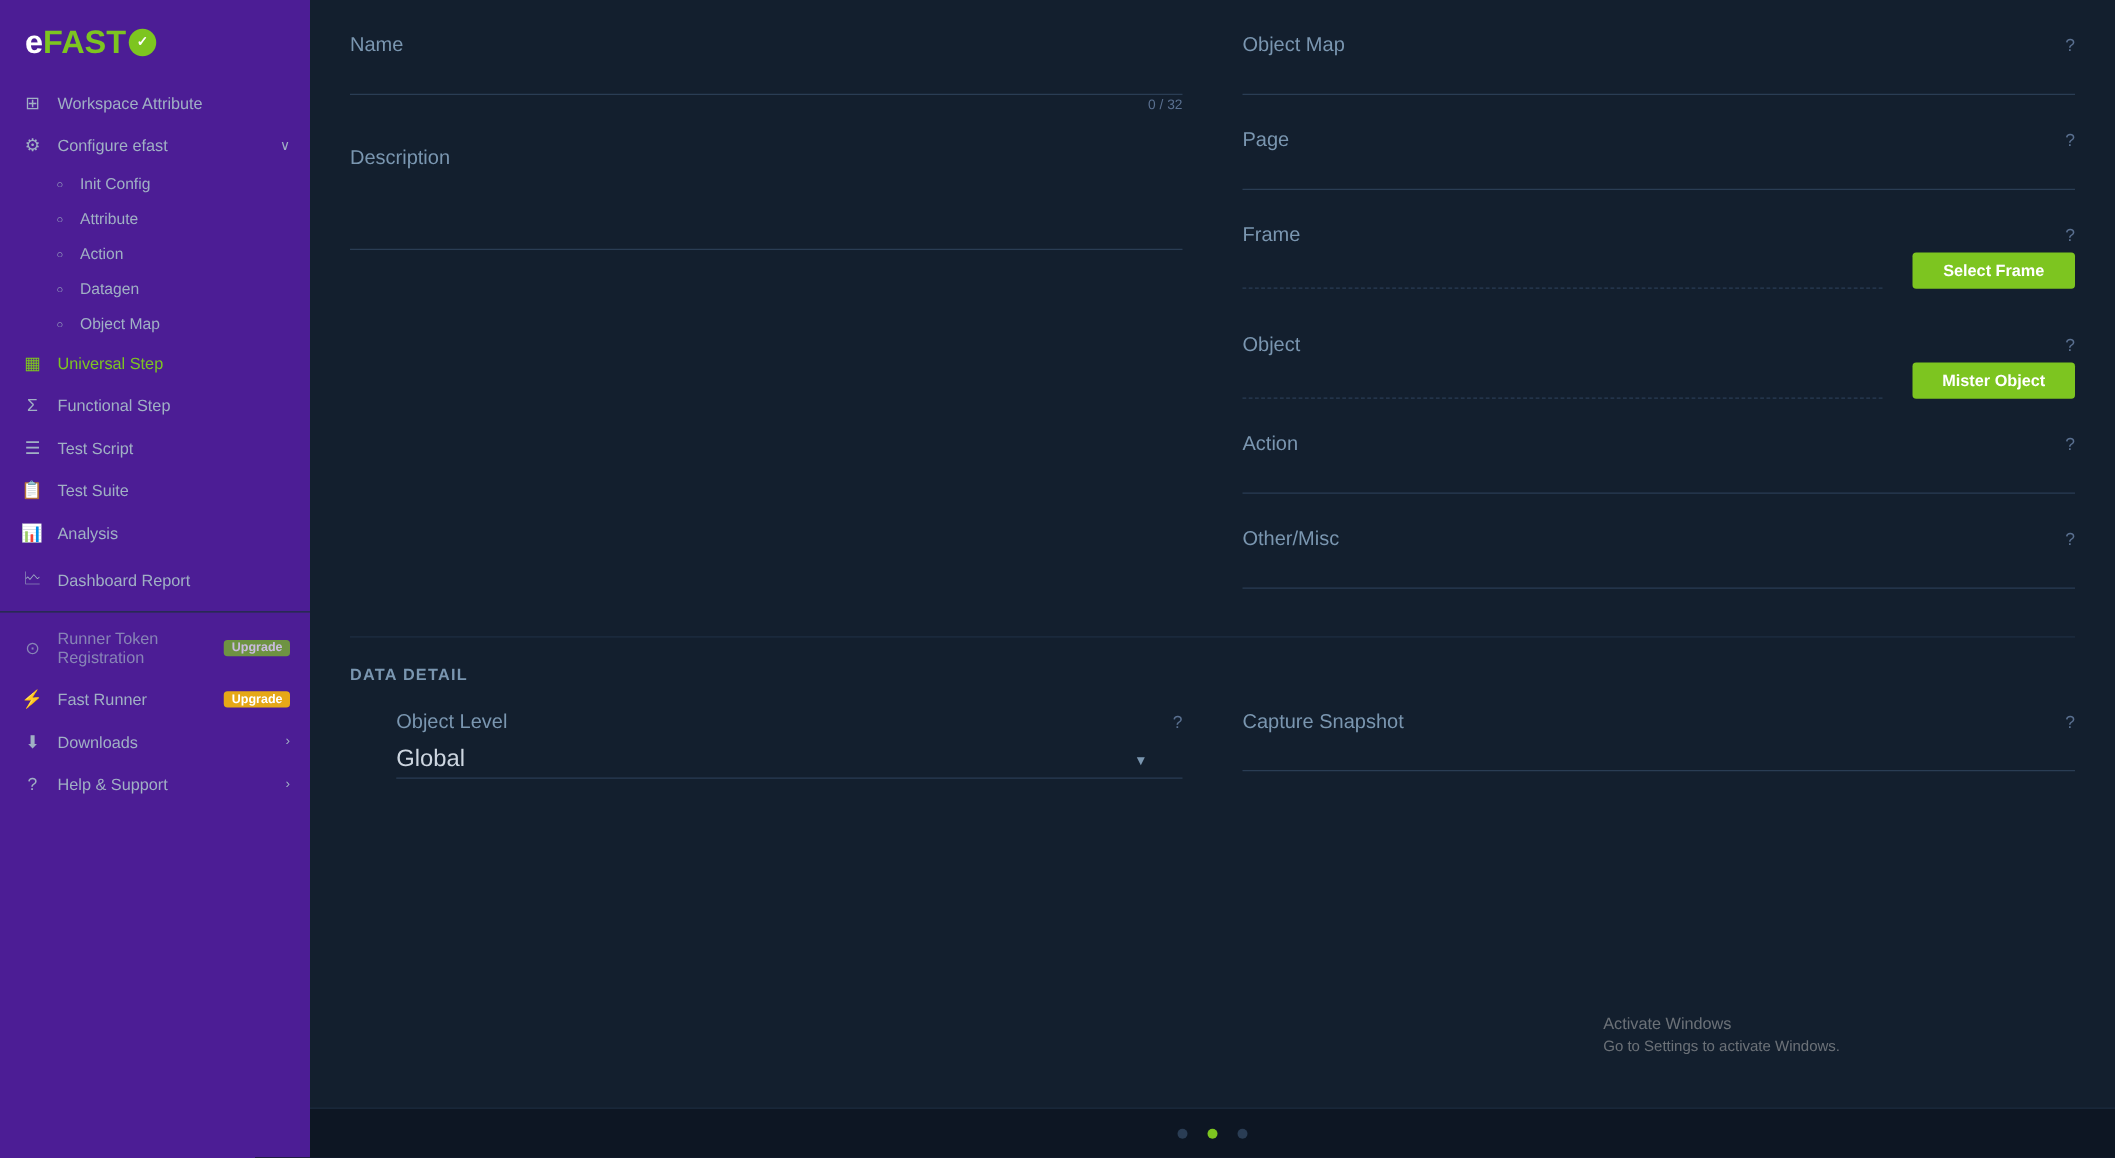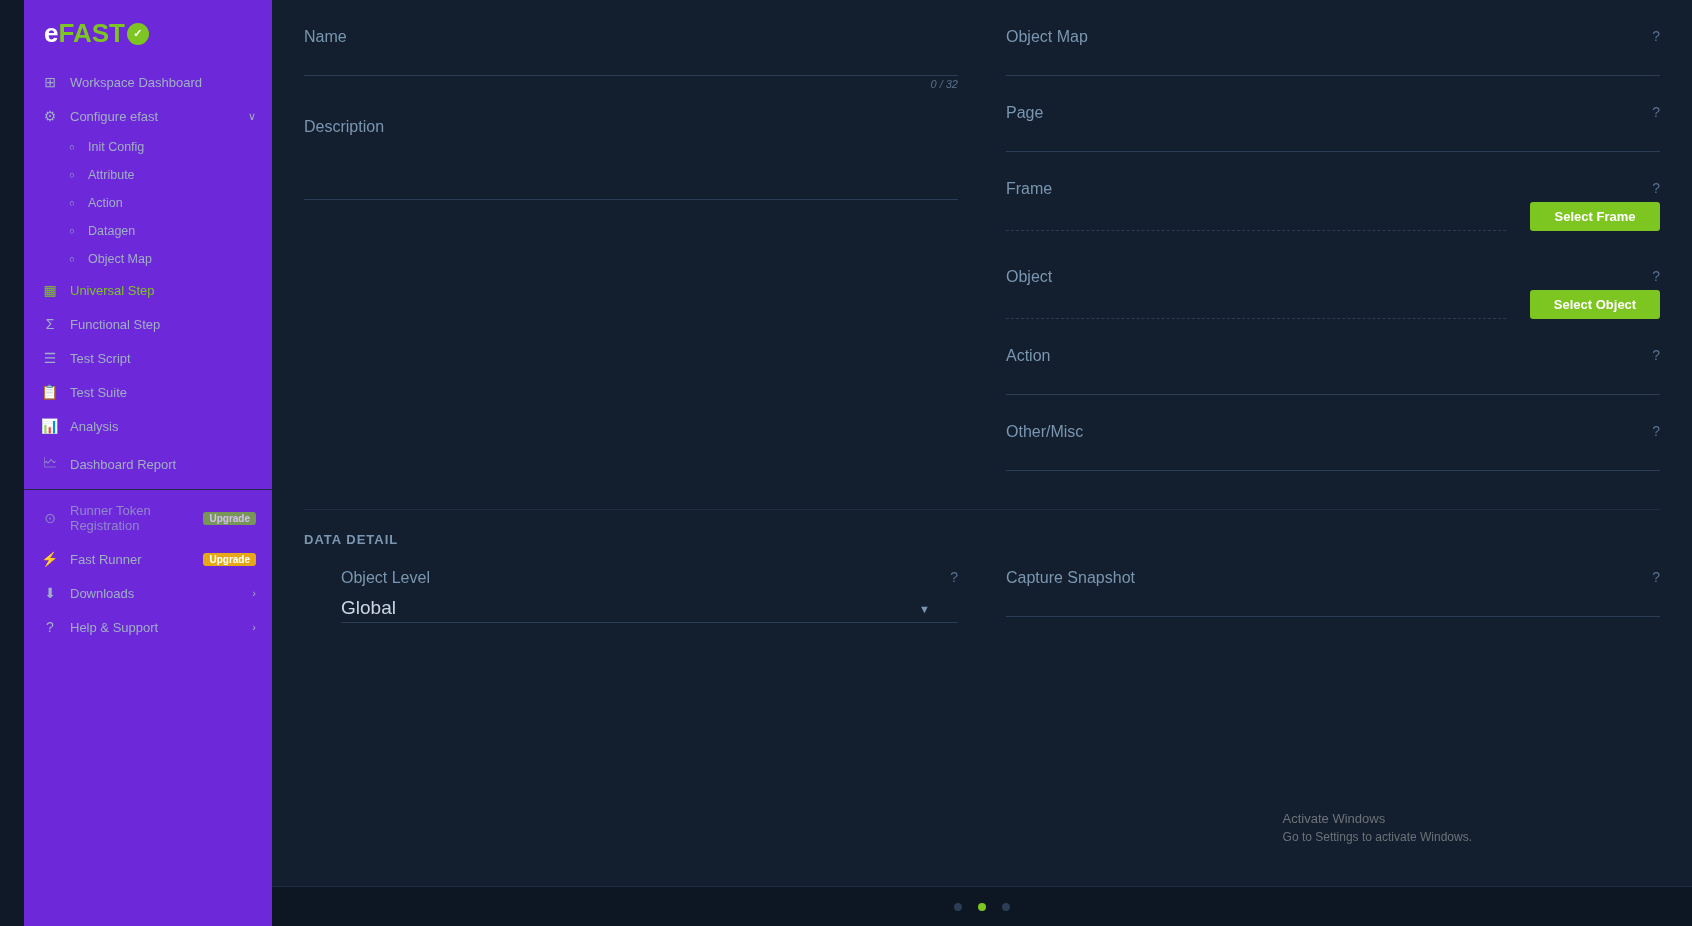--- a/index.html
+++ b/index.html
@@ -10,26 +10,25 @@
       display: flex;
       height: 926px;
       width: 1692px;
       overflow: hidden;
     }
 
     
     .sidebar {
       width: 248px;
       min-width: 248px;
-      background: #6d28d9;
+      background: #4c1d95;
       display: flex;
       flex-direction: column;
       padding-bottom: 10px;
       overflow-y: auto;
-      margin-left: 24px;
     }
     .sidebar-logo {
       padding: 18px 20px 10px 20px;
       display: flex;
       align-items: center;
     }
     .logo-icon {
       width: 22px;
       height: 22px;
       background: #7dc520;
@@ -187,21 +186,20 @@
       font-family: inherit;
     }
     .form-field textarea {
       height: 60px;
     }
     .field-char-count {
       font-size: 11px;
       color: #5a7090;
       text-align: right;
       margin-top: 2px;
-      font-style: italic;
     }
     .field-dotted {
       border-bottom: 1px dashed #2a3d54 !important;
     }
     .field-help-icon {
       position: absolute;
       right: 0;
       top: 0;
       color: #5a7090;
       font-size: 14px;
@@ -288,21 +286,21 @@
       e<span style="color:#7dc520;">FAST</span>
     </span>
     <span class="logo-icon">✓</span>
   </div>
 
 
   <div class="sidebar-nav">
 
     <div class="nav-item">
       <span class="nav-icon">⊞</span>
-      <span class="nav-label">Workspace Dashboard</span>
+      <span class="nav-label">Workspace Attribute</span>
     </div>
 
     <div class="nav-item">
       <span class="nav-icon">⚙</span>
       <span class="nav-label">Configure efast</span>
       <span class="nav-arrow">∨</span>
     </div>
 
     <div class="nav-sub">
       <div class="nav-item">
@@ -425,21 +423,21 @@
             <input type="text" class="field-dotted" style="border-bottom: 1px dashed rgb(42, 61, 84);">
             <button class="btn-select">Select Frame</button>
           </div>
           <span class="field-help-icon" style="top:0;">?</span>
         </div>
 
         <div class="form-field" style="position:relative;margin-top:37px;">
           <label>Object</label>
           <div class="field-right-group">
             <input type="text" class="field-dotted" style="border-bottom: 1px dashed rgb(42, 61, 84);">
-            <button class="btn-select">Select Object</button>
+            <button class="btn-select">Mister Object</button>
           </div>
           <span class="field-help-icon" style="top:0;">?</span>
         </div>
 
         <div class="form-field" style="position:relative;">
           <label>Action</label>
           <input type="text" style="">
           <span class="field-help-icon">?</span>
         </div>
 

